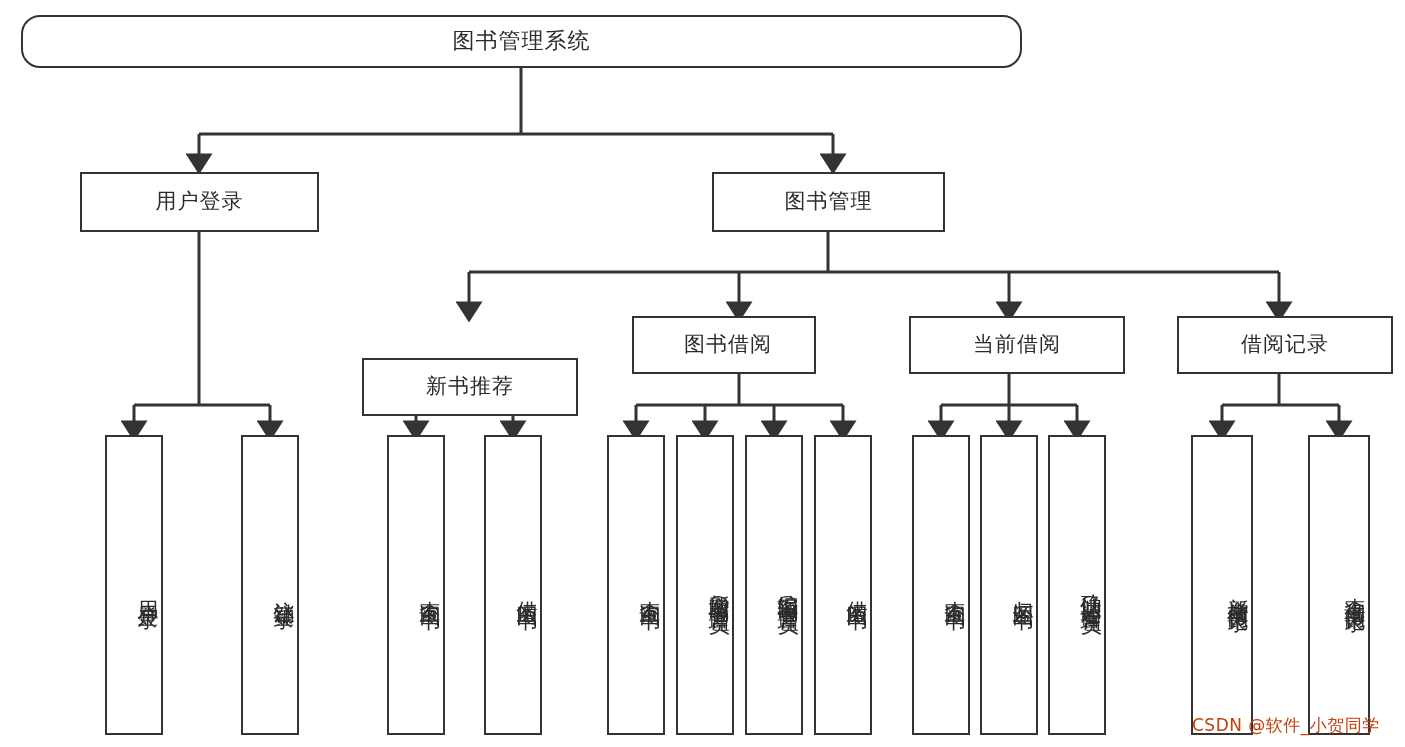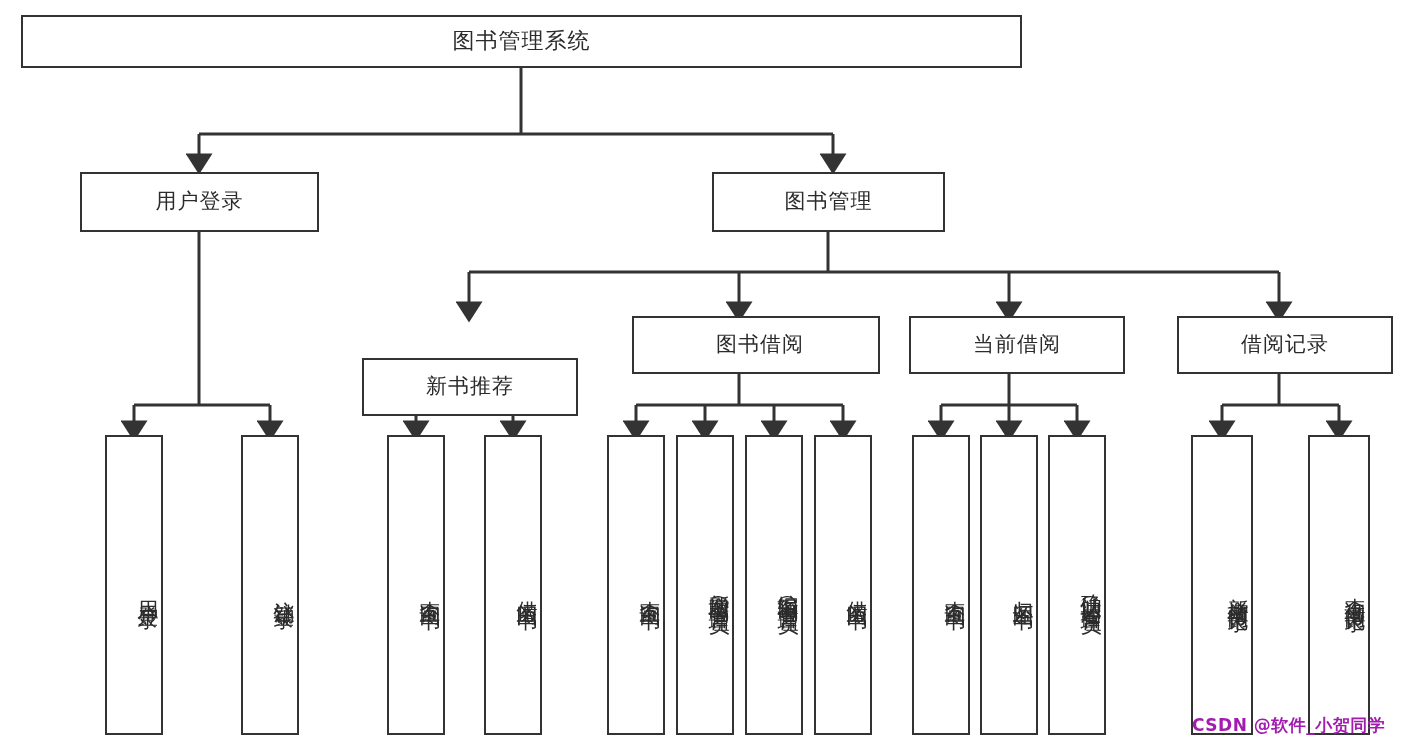--- a/index.html
+++ b/index.html
@@ -52,24 +52,23 @@
     justify-content: center;
   }
   .node.root {
     font-size: 22px;
   }
   .watermark {
     position: absolute;
     left: 1192px;
     top: 714px;
     font-size: 17px;
-    color: #a21caf;
+    color: #c2410c;
     white-space: nowrap;
     letter-spacing: 0.5px;
-    font-weight: bold;
   }
 </style>
 </head>
 <body>
 
 <div id="canvas">
 
   <svg class="connectors" viewBox="0 0 1405 747" xmlns="http://www.w3.org/2000/svg">
     <defs>
       <marker id="arrow" markerWidth="9" markerHeight="9" refX="3.2" refY="4.5" orient="auto" markerUnits="strokeWidth">
@@ -113,29 +112,29 @@
       <path d="M1009,405 L1009,430" marker-end="url(#arrow)"></path>
       <path d="M1077,405 L1077,430" marker-end="url(#arrow)"></path>
 
       <path d="M1279,374 L1279,405"></path>
       <path d="M1222,405 L1339,405"></path>
       <path d="M1222,405 L1222,430" marker-end="url(#arrow)"></path>
       <path d="M1339,405 L1339,430" marker-end="url(#arrow)"></path>
     </g>
   </svg>
 
-  <div class="node horiz root" style="left:21px; top:15px; width:1001px; height:53px;">图书管理系统</div>
+  <div class="node horiz root" style="left:21px; top:15px; width:1001px; height:53px;border-radius:19px;">图书管理系统</div>
 
   <div class="node horiz" style="left:80px; top:172px; width:239px; height:60px;">用户登录</div>
 
   <div class="node horiz" style="left:712px; top:172px; width:233px; height:60px;">图书管理</div>
 
   <div class="node horiz" style="left:362px; top:316px; width:216px; height:58px;margin-top:42px;">新书推荐</div>
 
-  <div class="node horiz" style="left:632px; top:316px; width:248px; height:58px;padding-left:8px;">图书借阅</div>
+  <div class="node horiz" style="left:632px; top:316px; width:184px; height:58px;padding-left:8px;">图书借阅</div>
 
   <div class="node horiz" style="left:901px; top:316px; width:216px; height:58px;margin-left:8px;">当前借阅</div>
 
   <div class="node horiz" style="left:1171px; top:316px; width:216px; height:58px;margin-left:6px;">借阅记录</div>
 
   <div class="node vert" style="left:105px; top:435px; width:58px; height:300px;">用户登录</div>
 
   <div class="node vert" style="left:241px; top:435px; width:58px; height:300px;">注销登录</div>
 
   <div class="node vert" style="left:387px; top:435px; width:58px; height:300px;">查询图书</div>

